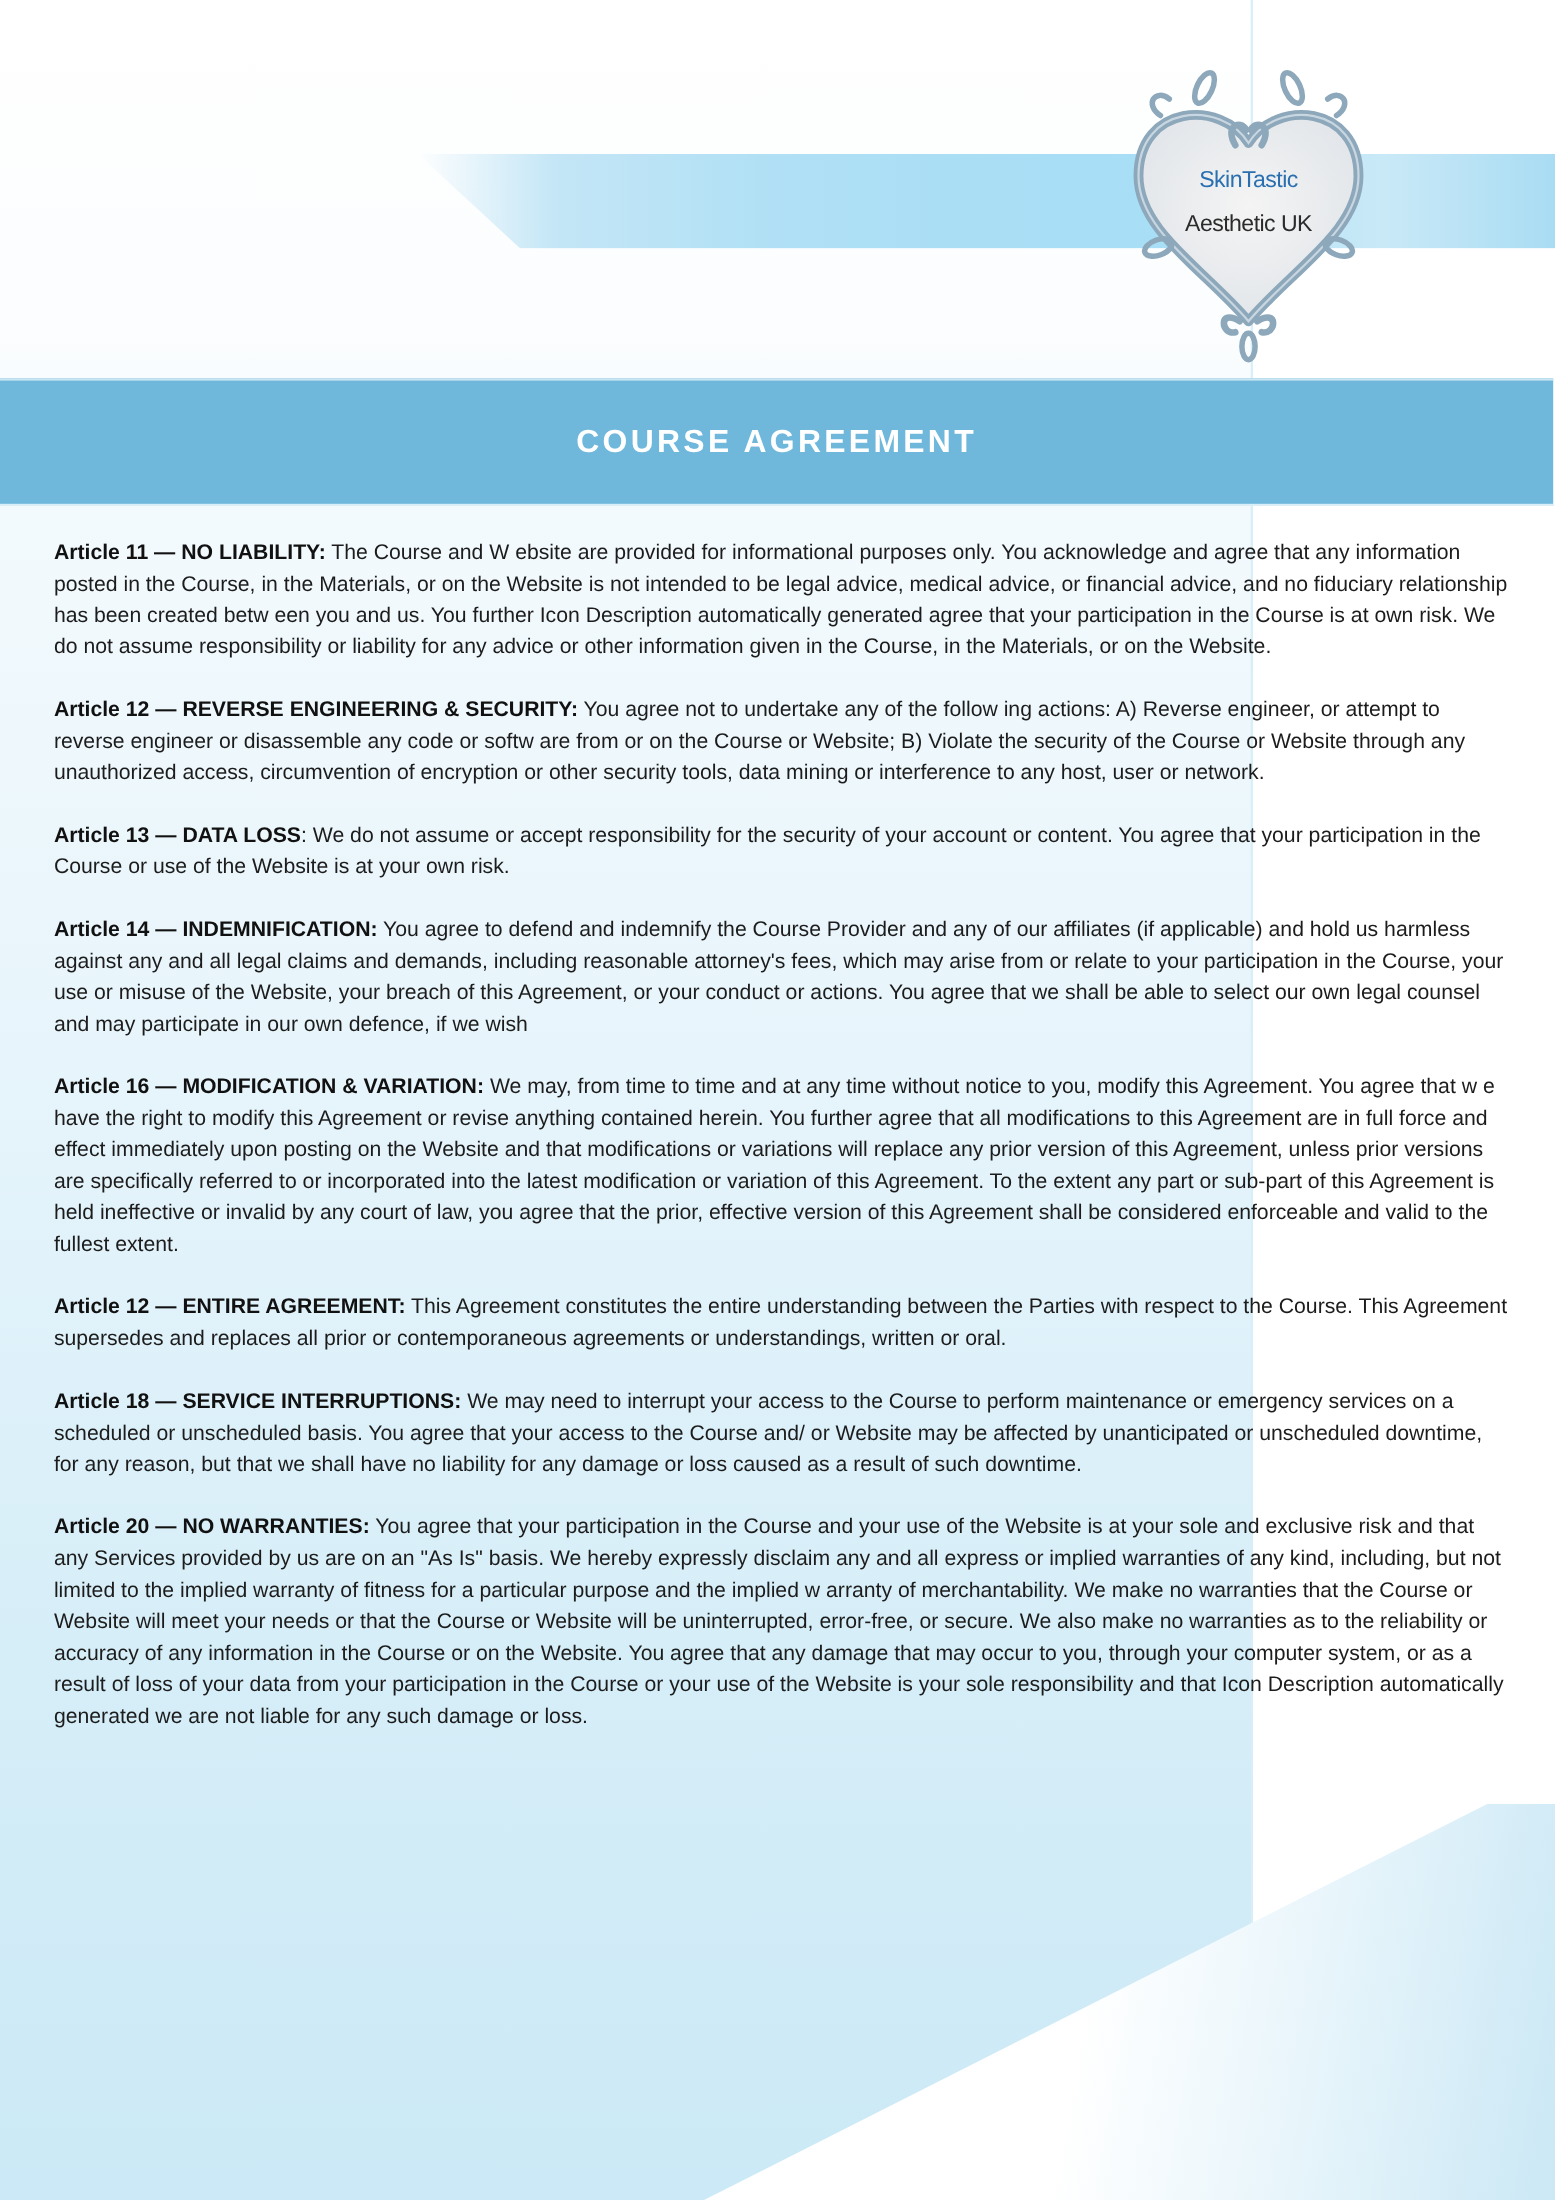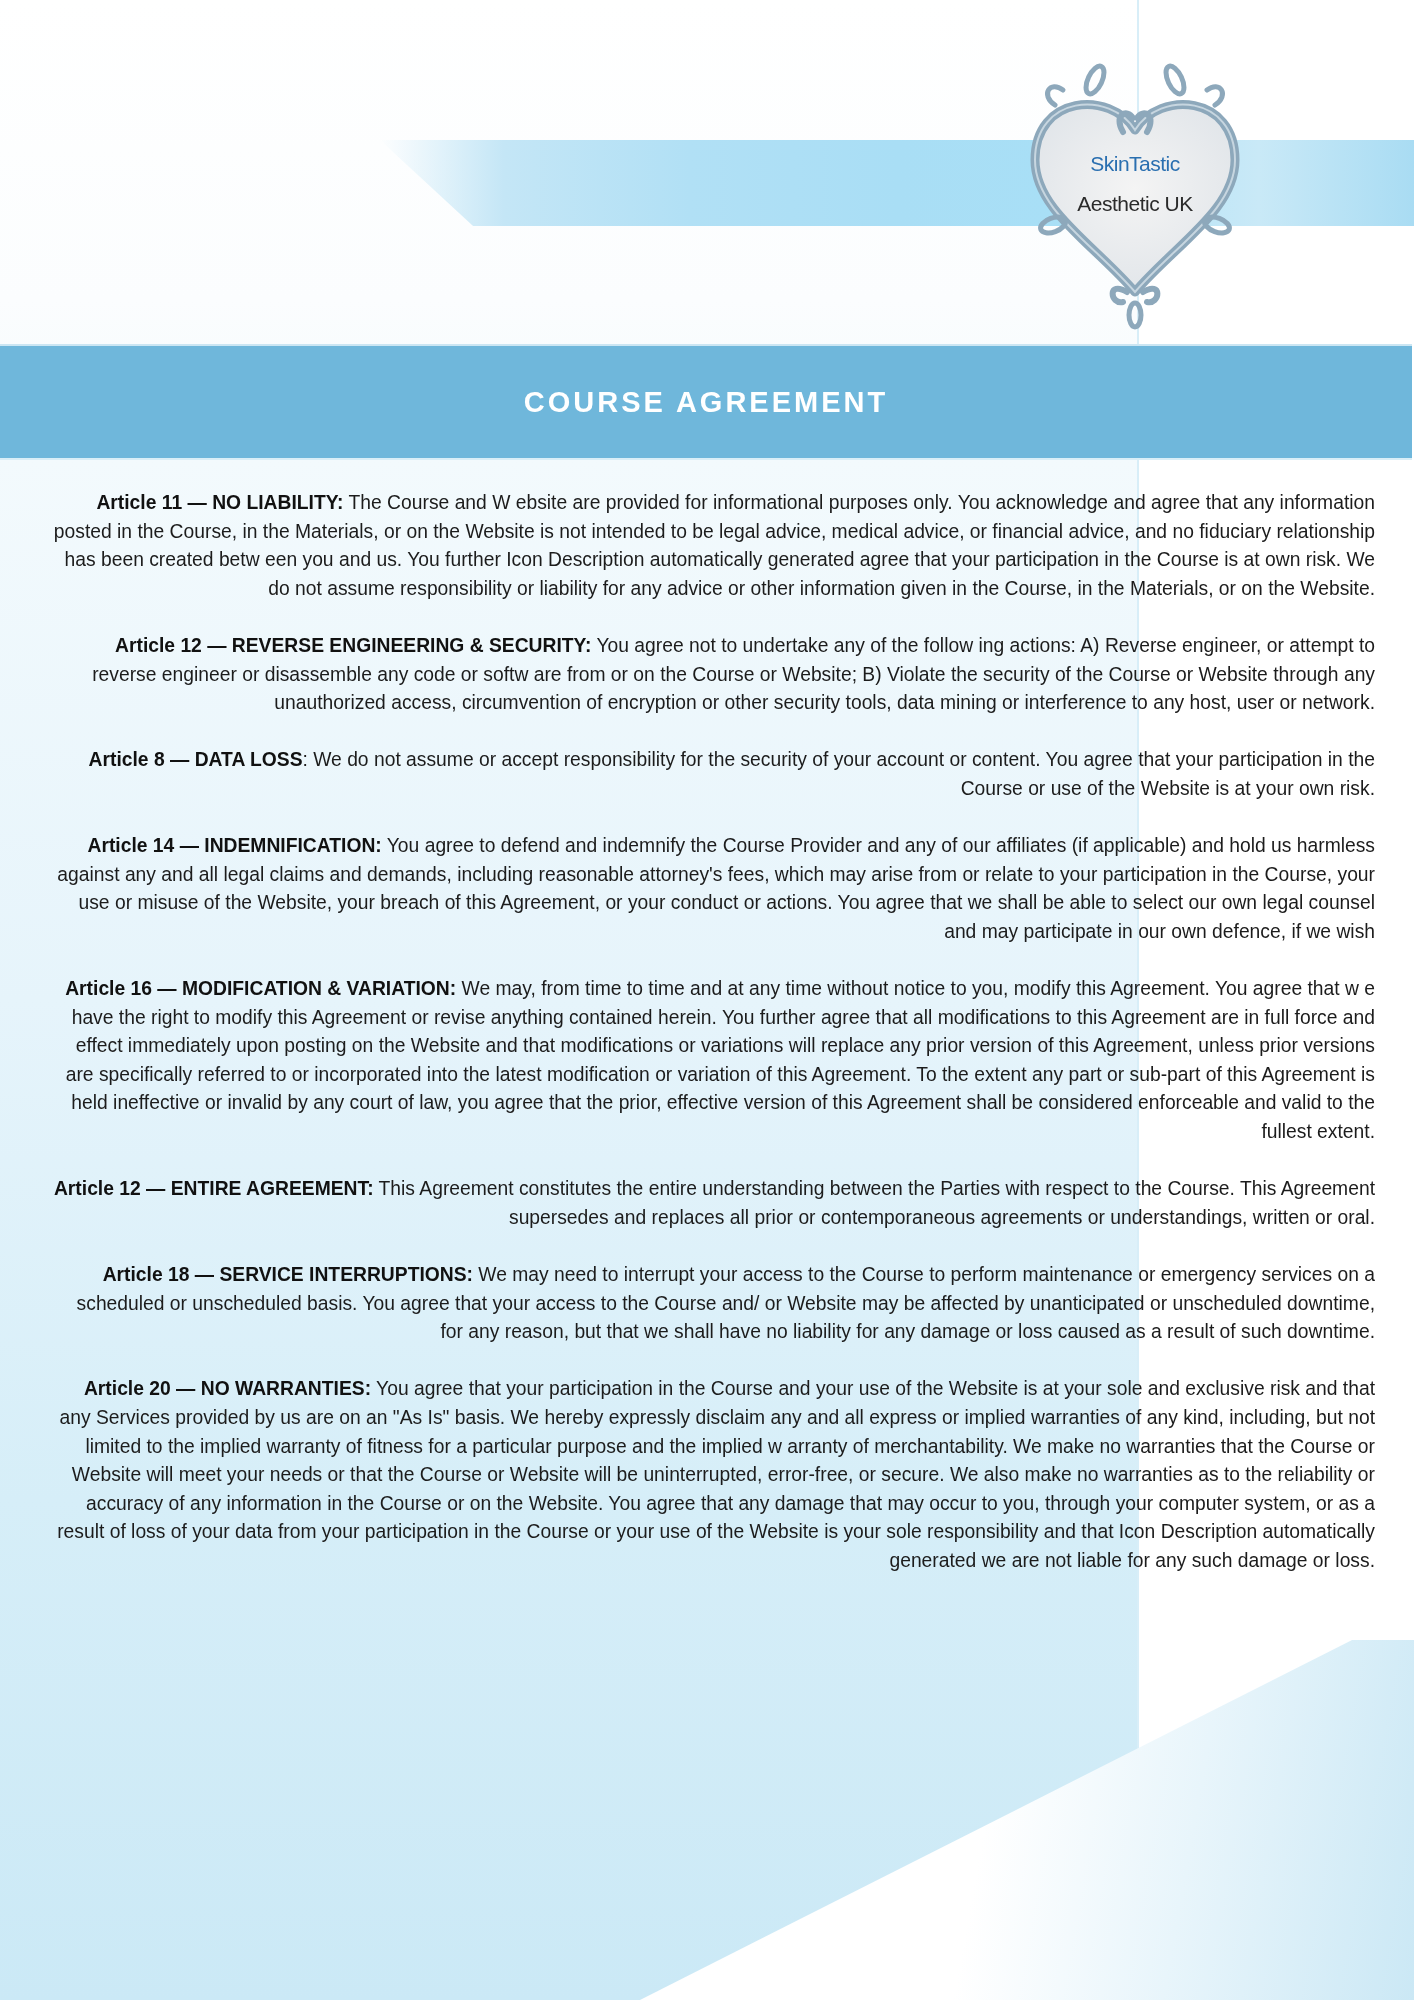--- a/index.html
+++ b/index.html
@@ -47,21 +47,20 @@
   .bottom-wedge {
     position: absolute; left: 640px; top: 1640px; width: 774px; height: 360px;
     background: linear-gradient(100deg, #ffffff 0%, #ffffff 45%, #e8f5fb 70%, #cbe8f5 100%);
     clip-path: polygon(100% 0, 100% 100%, 0 100%, 92% 0);
   }
 
   .content {
     position: absolute; left: 49px; top: 489px; width: 1326px;
     color: #1c1c1c; font-size: 19.3px; line-height: 28.6px;
     font-family: "Liberation Sans", sans-serif;
-    text-align: right;
   }
   .article { margin: 0 0 28.6px 0; }
   .article b { font-weight: bold; color: #111; }
 </style>
 </head>
 <body>
 
 <div class="page">
   <div class="right-edge"></div>
   <div class="header-band"></div>
@@ -101,20 +100,20 @@
 
   <div class="title-bar">
     <h1>COURSE AGREEMENT</h1>
   </div>
 
   <div class="bottom-wedge"></div>
 
   <div class="content">
     <p class="article"><b>Article 11 — NO LIABILITY:</b><span> The Course and W ebsite are provided for informational purposes only. You acknowledge and agree that any information posted in the Course, in the Materials, or on the Website is not intended to be legal advice, medical advice, or financial advice, and no fiduciary relationship has been created betw een you and us. You further Icon Description automatically generated agree that your participation in the Course is at own risk. We do not assume responsibility or liability for any advice or other information given in the Course, in the Materials, or on the Website.</span></p>
     <p class="article"><b>Article 12 — REVERSE ENGINEERING &amp; SECURITY:</b><span> You agree not to undertake any of the follow ing actions: A) Reverse engineer, or attempt to reverse engineer or disassemble any code or softw are from or on the Course or Website; B) Violate the security of the Course or Website through any unauthorized access, circumvention of encryption or other security tools, data mining or interference to any host, user or network.</span></p>
-    <p class="article"><b>Article 8 — DATA LOSS</b><span>: We do not assume or accept responsibility for the security of your account or content. You agree that your participation in the Course or use of the Website is at your own risk.</span></p>
+    <p class="article"><b>Article 13 — DATA LOSS</b><span>: We do not assume or accept responsibility for the security of your account or content. You agree that your participation in the Course or use of the Website is at your own risk.</span></p>
     <p class="article"><b>Article 14 — INDEMNIFICATION:</b><span> You agree to defend and indemnify the Course Provider and any of our affiliates (if applicable) and hold us harmless against any and all legal claims and demands, including reasonable attorney's fees, which may arise from or relate to your participation in the Course, your use or misuse of the Website, your breach of this Agreement, or your conduct or actions. You agree that we shall be able to select our own legal counsel and may participate in our own defence, if we wish</span></p>
     <p class="article"><b>Article 16 — MODIFICATION &amp; VARIATION:</b><span> We may, from time to time and at any time without notice to you, modify this Agreement. You agree that w e have the right to modify this Agreement or revise anything contained herein. You further agree that all modifications to this Agreement are in full force and effect immediately upon posting on the Website and that modifications or variations will replace any prior version of this Agreement, unless prior versions are specifically referred to or incorporated into the latest modification or variation of this Agreement. To the extent any part or sub-part of this Agreement is held ineffective or invalid by any court of law, you agree that the prior, effective version of this Agreement shall be considered enforceable and valid to the fullest extent.</span></p>
     <p class="article"><b>Article 12 — ENTIRE AGREEMENT:</b><span> This Agreement constitutes the entire understanding between the Parties with respect to the Course. This Agreement supersedes and replaces all prior or contemporaneous agreements or understandings, written or oral.</span></p>
     <p class="article"><b>Article 18 — SERVICE INTERRUPTIONS:</b><span> We may need to interrupt your access to the Course to perform maintenance or emergency services on a scheduled or unscheduled basis. You agree that your access to the Course and/ or Website may be affected by unanticipated or unscheduled downtime, for any reason, but that we shall have no liability for any damage or loss caused as a result of such downtime.</span></p>
     <p class="article"><b>Article 20 — NO WARRANTIES:</b><span> You agree that your participation in the Course and your use of the Website is at your sole and exclusive risk and that any Services provided by us are on an "As Is" basis. We hereby expressly disclaim any and all express or implied warranties of any kind, including, but not limited to the implied warranty of fitness for a particular purpose and the implied w arranty of merchantability. We make no warranties that the Course or Website will meet your needs or that the Course or Website will be uninterrupted, error-free, or secure. We also make no warranties as to the reliability or accuracy of any information in the Course or on the Website. You agree that any damage that may occur to you, through your computer system, or as a result of loss of your data from your participation in the Course or your use of the Website is your sole responsibility and that Icon Description automatically generated we are not liable for any such damage or loss.</span></p>
   </div>
 </div>
 
 </body></html>

